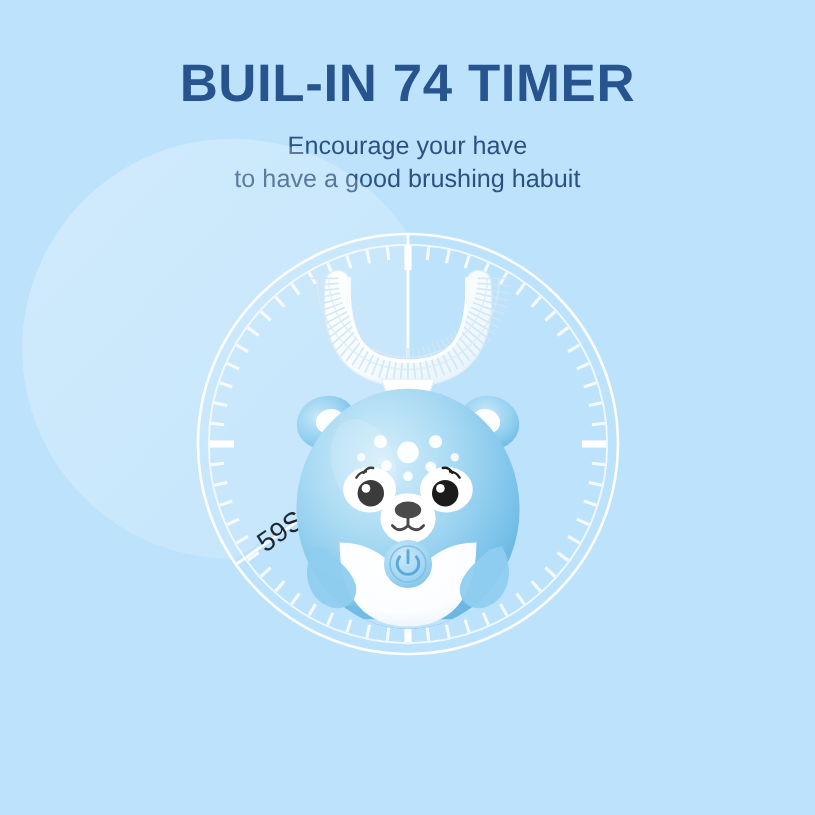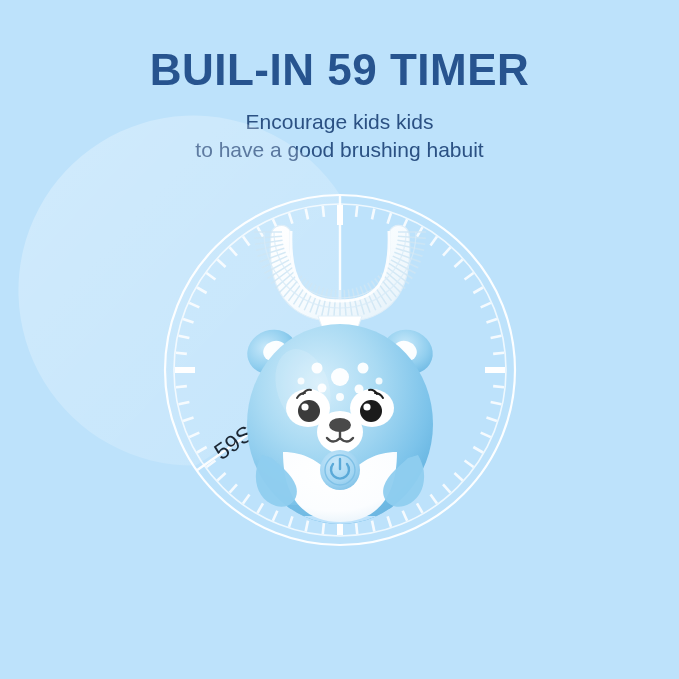--- a/index.html
+++ b/index.html
@@ -68,24 +68,24 @@
     font-size: 23px;
     font-weight: normal;
     fill: #1c2733;
   }
 </style>
 </head>
 <body>
 
 <div id="poster">
 
-  <div class="headline">BUIL-IN 59 TIMER</div>
+  <div class="headline">BUIL-IN 74 TIMER</div>
 
   <div class="subline">
-    <span>Encourage kids kids</span>
+    <span>Encourage your have</span>
     <span>to have a good brushing habuit</span>
   </div>
 
   <div id="stage">
     <svg viewBox="0 0 679 679" xmlns="http://www.w3.org/2000/svg">
       <defs>
 
         <radialGradient id="bodyGrad" cx="38%" cy="30%" r="78%">
           <stop offset="0%" stop-color="#d5eefb"></stop>
           <stop offset="42%" stop-color="#a9daf3"></stop>

